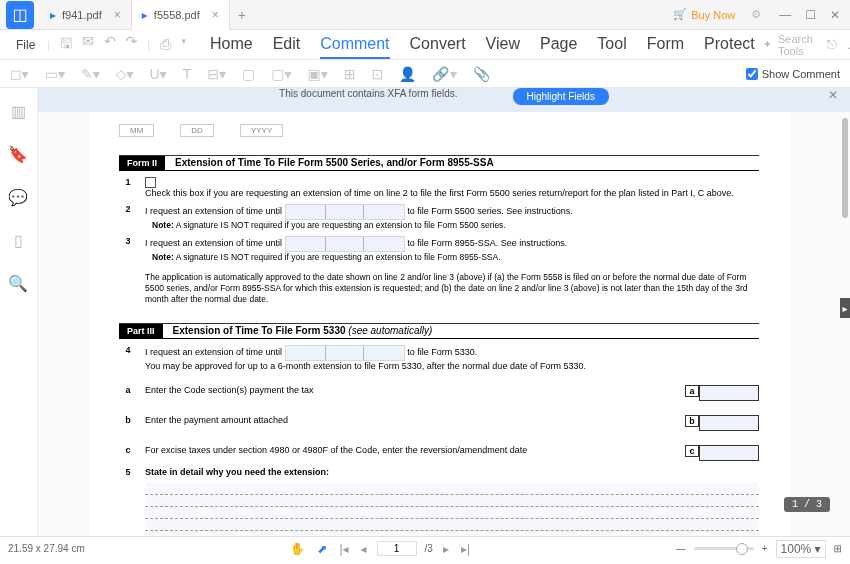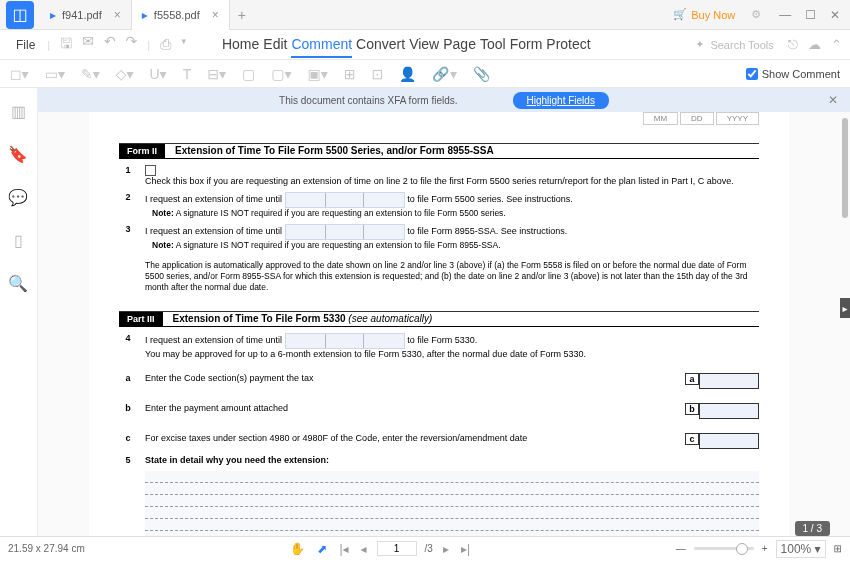--- a/index.html
+++ b/index.html
@@ -13,37 +13,37 @@
 .tab-icon { color: #2d7ff9; font-size: 12px; }
 .tab-add { padding: 0 8px; color: #999; font-size: 14px; }
 .titlebar-spacer { flex: 1; }
 .buynow { color: #f7941e; font-size: 11px; display: flex; align-items: center; gap: 4px; margin-right: 8px; }
 .win-controls { display: flex; gap: 14px; padding: 0 10px; color: #888; font-size: 12px; }
 .win-controls span { cursor: pointer; }
 
 .menubar { height: 30px; display: flex; align-items: center; padding: 0 8px; border-bottom: 1px solid #e8e8e8; gap: 4px; }
 .file-label { font-size: 12px; color: #444; padding: 0 8px; }
 .menu-icons { display: flex; gap: 10px; color: #bbb; font-size: 14px; padding: 0 6px; }
-.menu-tabs { display: flex; gap: 4px; margin-left: 26px; font-size: 14px; color: #444; }
+.menu-tabs { display: flex; gap: 20px; margin-left: 14px; font-size: 16px; color: #444; }
 .menu-tabs span { padding: 4px 0; cursor: pointer; }
 .menu-tabs .active { color: #2d7ff9; border-bottom: 2px solid #2d7ff9; }
 .menubar .spacer { flex: 1; }
 .search-tools { color: #bbb; font-size: 11px; display: flex; align-items: center; gap: 6px; }
 .right-icons { display: flex; gap: 10px; color: #bbb; font-size: 13px; margin-left: 10px; }
 
 .toolbar { height: 28px; display: flex; align-items: center; padding: 0 10px; gap: 16px; color: #c8c8c8; font-size: 14px; border-bottom: 1px solid #e8e8e8; }
 .toolbar .spacer { flex: 1; }
 .show-comment { display: flex; align-items: center; gap: 4px; font-size: 11px; color: #444; }
 .show-comment input { width: 12px; height: 12px; accent-color: #2d7ff9; }
 
 .main { display: flex; height: 448px; }
 .sidebar { width: 38px; border-right: 1px solid #eee; display: flex; flex-direction: column; align-items: center; padding-top: 14px; gap: 24px; color: #bbb; font-size: 16px; }
 .content-wrap { flex: 1; position: relative; overflow: hidden; background: #fafafa; }
-.xfa-banner { background: #e4ecf7; height: 24px; display: flex; align-items: center; justify-content: center; position: relative; font-size: 10px; color: #555; gap: 55px; }
-.highlight-btn { background: #2d7ff9; color: #fff; padding: 3px 14px; border-radius: 8px; font-size: 10px; cursor: pointer; text-decoration: underline; }
+.xfa-banner { background: #e4ecf7; height: 24px; display: flex; align-items: flex-start; justify-content: center; position: relative; font-size: 10px; color: #555; gap: 55px; }
+.highlight-btn { background: #2d7ff9; color: #fff; padding: 3px 14px; border-radius: 8px; font-size: 10px; cursor: pointer; }
 .xfa-close { position: absolute; right: 12px; color: #888; cursor: pointer; font-size: 12px; }
 
 .doc-scroll { position: absolute; top: 24px; left: 0; right: 10px; bottom: 0; overflow-y: auto; display: flex; justify-content: center; }
 .page { background: #fff; width: 700px; padding: 0 30px 20px 30px; font-size: 9px; color: #000; }
 
 .part-header { display: flex; align-items: baseline; border-top: 1px solid #333; border-bottom: 1px solid #000; margin-top: 18px; }
 .part-label { background: #000; color: #fff; padding: 2px 8px; font-weight: bold; font-size: 9px; margin-right: 10px; }
 .part-title { font-weight: bold; font-size: 10px; }
 .part-title em { font-weight: normal; font-style: italic; }
 
@@ -61,33 +61,33 @@
 
 .right-box { float: right; width: 60px; height: 16px; border: 1px solid #333; background: #eef3fb; }
 .label-letter { display: inline-block; width: 14px; border: 1px solid #333; text-align: center; font-weight: bold; font-size: 9px; margin-left: 4px; }
 
 .dashed-lines { margin-top: 6px; }
 .dashed-lines div { height: 12px; border-bottom: 1px dashed #999; background: #f6f8fc; }
 
 .scrollbar { position: absolute; right: 2px; top: 30px; width: 6px; height: 100px; background: #c0c0c0; border-radius: 3px; }
 .chevron-out { position: absolute; right: 0; top: 210px; width: 10px; height: 20px; background: #555; color: #fff; font-size: 10px; display: flex; align-items: center; justify-content: center; }
 
-.page-indicator { position: absolute; right: 20px; bottom: 0; background: #666; color: #fff; padding: 2px 8px; border-radius: 3px; font-size: 10px; }
+.page-indicator { position: absolute; right: 20px; bottom: 24px; background: #666; color: #fff; padding: 2px 8px; border-radius: 3px; font-size: 10px; font-family: Liberation Mono, monospace; }
 
 .statusbar { height: 24px; border-top: 1px solid #e0e0e0; display: flex; align-items: center; padding: 0 8px; font-size: 10px; color: #666; }
 .statusbar .spacer { flex: 1; }
 .nav-controls { display: flex; align-items: center; gap: 8px; }
 .nav-controls .btn { color: #999; cursor: pointer; font-size: 12px; padding: 0 2px; }
 .page-input { width: 40px; border: 1px solid #ddd; text-align: center; font-size: 10px; padding: 1px; }
 .zoom-controls { display: flex; align-items: center; gap: 8px; }
 .zoom-slider { width: 60px; height: 3px; background: #ddd; position: relative; border-radius: 2px; }
 .zoom-slider::after { content: ""; position: absolute; right: 6px; top: -4px; width: 10px; height: 10px; background: #fff; border: 1px solid #aaa; border-radius: 50%; }
 .zoom-select { border: 1px solid #ddd; padding: 1px 4px; font-size: 12px; }
 
-.form-header-boxes { display: flex; justify-content: flex-end; gap: 2px; font-size: 8px; color: #888; padding-top: 0; }
+.form-header-boxes { display: flex; gap: 26px; font-size: 8px; color: #888; padding-top: 12px; }
 .form-header-boxes span { border: 1px solid #ccc; padding: 1px 10px; }
 </style>
 </head>
 <body>
 
 <div class="titlebar">
   <div class="app-icon">◫</div>
   <div class="tab">
     <span class="tab-icon">▸</span>
     <span>f941.pdf</span>

